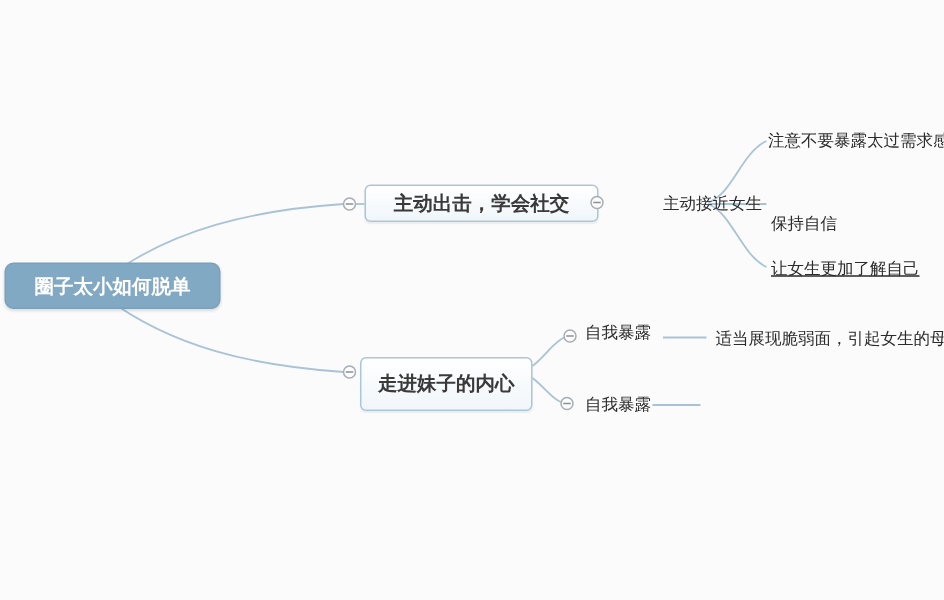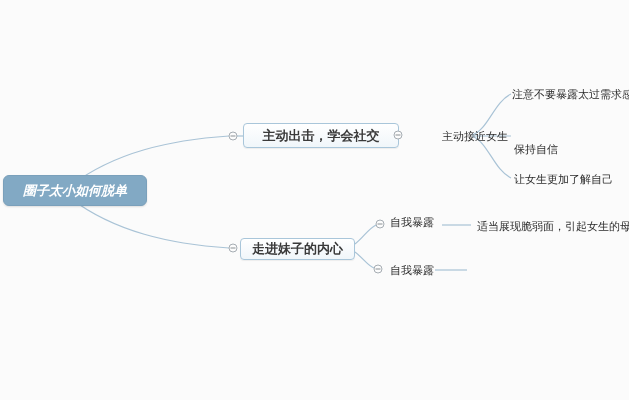--- a/index.html
+++ b/index.html
@@ -19,32 +19,31 @@
   svg.connectors path { fill:none; stroke:#a9c3d6; stroke-width:1.2; }
   .node { position:absolute; z-index:2; box-sizing:border-box; cursor:default; }
   .root-node {
     left:3px; top:175px; width:144px; height:31px;
     background:#82a9c4;
     border:1px solid #7aa0bb;
     border-radius:6px;
     color:#ffffff; font-size:13px; font-weight:bold;
     display:flex; align-items:center; justify-content:center;
     box-shadow:0 1px 2px rgba(0,0,0,0.12);
-    font-style:italic;
   }
   .box-node {
     background:linear-gradient(#ffffff,#f0f6fa);
     border:1px solid #a9c6da;
     border-radius:4px;
     color:#3a3a3a; font-size:13px; font-weight:600;
     display:flex; align-items:center; justify-content:center;
     box-shadow:0 1px 1px rgba(0,0,0,0.06);
   }
   .box-node.b1 { left:243px; top:123px; width:156px; height:25px; }
-  .box-node.b2 { left:240px; top:238px; width:115px; height:22px; }
+  .box-node.b2 { left:240px; top:238px; width:115px; height:36px; }
   .text-node {
     color:#2b2b2b; font-size:11px; white-space:nowrap;
     transform:translateY(-50%);
   }
   .collapse {
     width:9px; height:9px; border-radius:50%;
     background:#fcfcfc; border:1px solid #a6adb3;
     display:flex; align-items:center; justify-content:center;
     transform:translate(-50%,-50%);
     cursor:pointer; z-index:3;
@@ -77,21 +76,21 @@
   </div>
   <div class="node box-node b1">主动出击，学会社交</div>
 
   <div class="node collapse" style="left:398px; top:135px;">
     <span class="minus"></span>
   </div>
   <div class="node text-node" style="left:410px; top:136px;margin-left:32px;">主动接近女生</div>
 
   <div class="node text-node" style="left:512px; top:94px;">注意不要暴露太过需求感</div>
   <div class="node text-node" style="left:514px; top:137px;margin-top:12px;">保持自信</div>
-  <div class="node text-node" style="left:514px; top:179px;">让女生更加了解自己</div>
+  <div class="node text-node" style="left:514px; top:179px;text-decoration:underline;">让女生更加了解自己</div>
 
   <div class="node collapse" style="left:233px; top:248px;">
     <span class="minus"></span>
   </div>
   <div class="node box-node b2">走进妹子的内心</div>
 
   <div class="node collapse" style="left:380px; top:224px;">
     <span class="minus"></span>
   </div>
   <div class="node text-node" style="left:390px; top:222px;">自我暴露</div>

